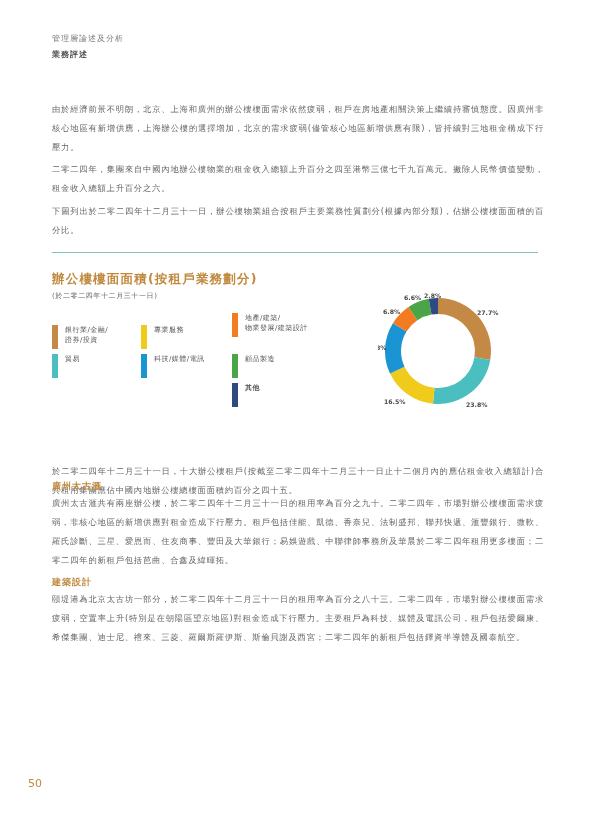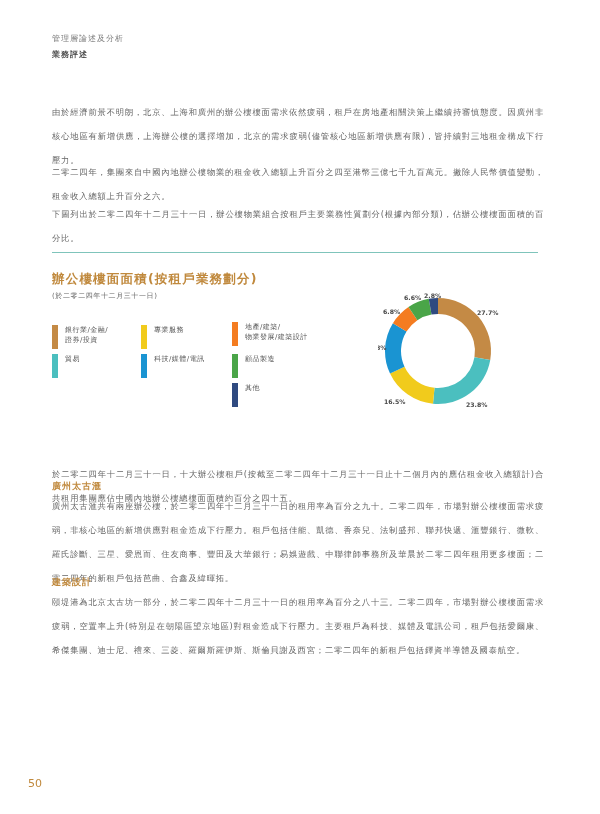--- a/index.html
+++ b/index.html
@@ -6,21 +6,21 @@
     body {
       width: 600px; height: 814px; position: relative; overflow: hidden;
       font-family: "DejaVu Sans", "Liberation Sans", sans-serif;
       color: #595959;
     }
     .header { position: absolute; left: 52px; top: 33px; }
     .header .section { font-size: 8px; color: #7a7a7a; letter-spacing: 1px; }
     .header .sub { font-size: 8px; font-weight: bold; color: #4d4d4d; letter-spacing: 1px; margin-top: 5px; }
     .body-text {
       position: absolute; left: 52px; width: 492px;
-      font-size: 8.3px; line-height: 24px; color: #666; letter-spacing: 0.8px;
+      font-size: 8.3px; line-height: 19px; color: #666; letter-spacing: 0.8px;
       text-align: justify;
     }
     .divider { position: absolute; left: 52px; top: 252px; width: 486px; height: 1px; background: #7fc4bb; }
     .chart-title { position: absolute; left: 52px; top: 271px; font-size: 12.5px; font-weight: bold; color: #c0893d; letter-spacing: 1.2px; }
     .chart-sub { position: absolute; left: 52px; top: 291px; font-size: 7px; color: #666; letter-spacing: 0.6px; }
     .legend-item { position: absolute; display: flex; align-items: flex-start; }
     .legend-swatch { width: 6px; height: 24px; margin-right: 7px; }
     .legend-label { font-size: 7px; line-height: 10px; color: #555; letter-spacing: 0.5px; }
     .donut { position: absolute; left: 378px; top: 291px; width: 140px; height: 130px; }
     .pct { font-family: "DejaVu Sans", sans-serif; font-size: 6.2px; font-weight: bold; fill: #4a4a4a; }
@@ -45,37 +45,37 @@
 <div class="chart-sub">(於二零二四年十二月三十一日)</div>
 
 <div class="legend-item" style="left:52px; top:325px;">
   <div class="legend-swatch" style="background:#c48a45;"></div>
   <div class="legend-label">銀行業/金融/<br>證券/投資</div>
 </div>
 <div class="legend-item" style="left:141px; top:325px;">
   <div class="legend-swatch" style="background:#f1cb1c;"></div>
   <div class="legend-label">專業服務</div>
 </div>
-<div class="legend-item" style="left:232px; top:322px;">
+<div class="legend-item" style="left:232px; top:313px;">
   <div class="legend-swatch" style="background:#f47c20;"></div>
   <div class="legend-label">地產/建築/<br>物業發展/建築設計</div>
 </div>
 <div class="legend-item" style="left:52px; top:354px;text-align:right;">
   <div class="legend-swatch" style="background:#4bbfbf;"></div>
   <div class="legend-label">貿易</div>
 </div>
 <div class="legend-item" style="left:141px; top:354px;">
   <div class="legend-swatch" style="background:#1a94d2;"></div>
   <div class="legend-label">科技/媒體/電訊</div>
 </div>
 <div class="legend-item" style="left:232px; top:354px;">
   <div class="legend-swatch" style="background:#4aa548;"></div>
   <div class="legend-label">顧品製造</div>
 </div>
-<div class="legend-item" style="left:232px; top:383px;">
+<div class="legend-item" style="left:232px; top:383px;font-weight:bold;">
   <div class="legend-swatch" style="background:#2f4a80;"></div>
   <div class="legend-label">其他</div>
 </div>
 
 <svg class="donut" viewBox="0 0 140 130">
   <g id="donut-segments" transform="translate(60,60)">
       <path d="M3.245314017740486e-15,-53 A53,53 0 0 1 52.2391635428969,8.9481725697749 L36.468850020512924,6.246837454371157 A37,37 0 0 0 2.2655965784226034e-15,-37 Z" fill="#c48a45"></path>
       <path d="M52.2391635428969,8.9481725697749 A53,53 0 0 1 -4.987740605881274,52.76478412396324 L-3.4820075927850405,36.83579269031396 A37,37 0 0 0 36.468850020512924,6.246837454371157 Z" fill="#4bbfbf"></path>
       <path d="M-4.987740605881274,52.76478412396324 A53,53 0 0 1 -47.95583378069905,22.566302452948822 L-33.47860094124273,15.753833787907668 A37,37 0 0 0 -3.4820075927850405,36.83579269031396 Z" fill="#f1cb1c"></path>
       <path d="M-47.95583378069905,22.566302452948822 A53,53 0 0 1 -45.10270753511864,-27.83425538794872 L-31.48679582640358,-19.431461308567975 A37,37 0 0 0 -33.47860094124273,15.753833787907668 Z" fill="#1a94d2"></path>

